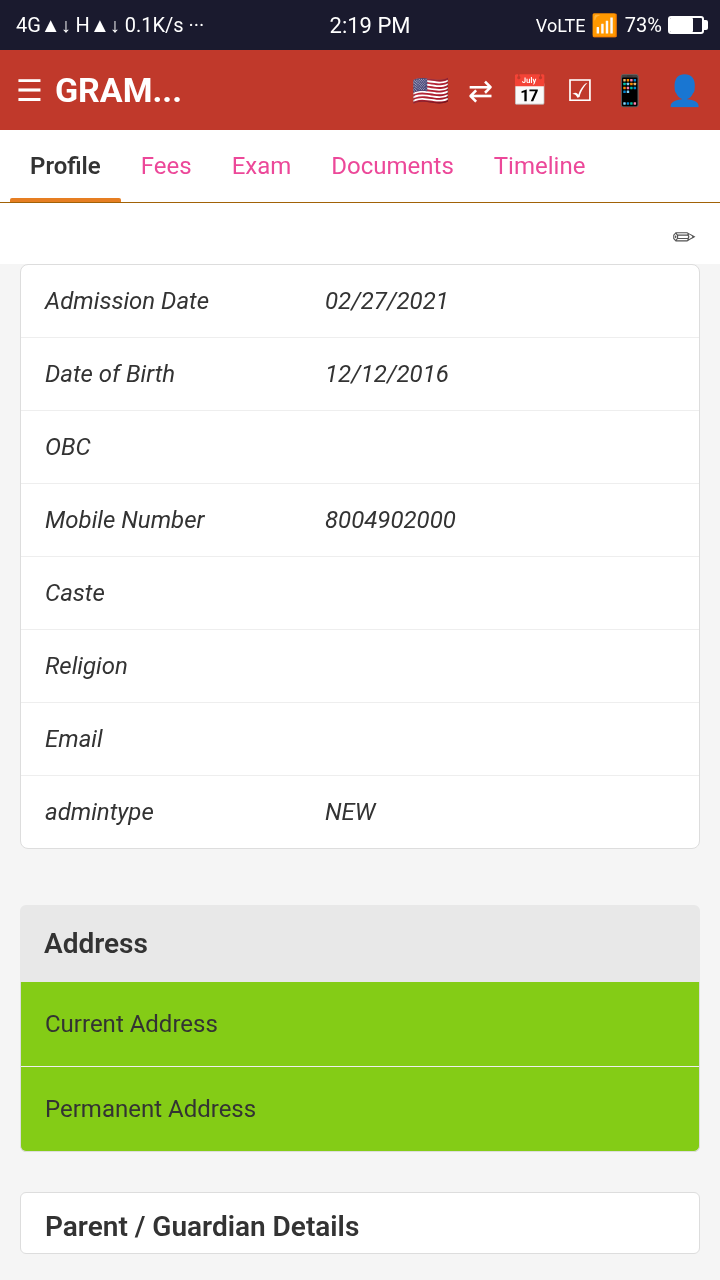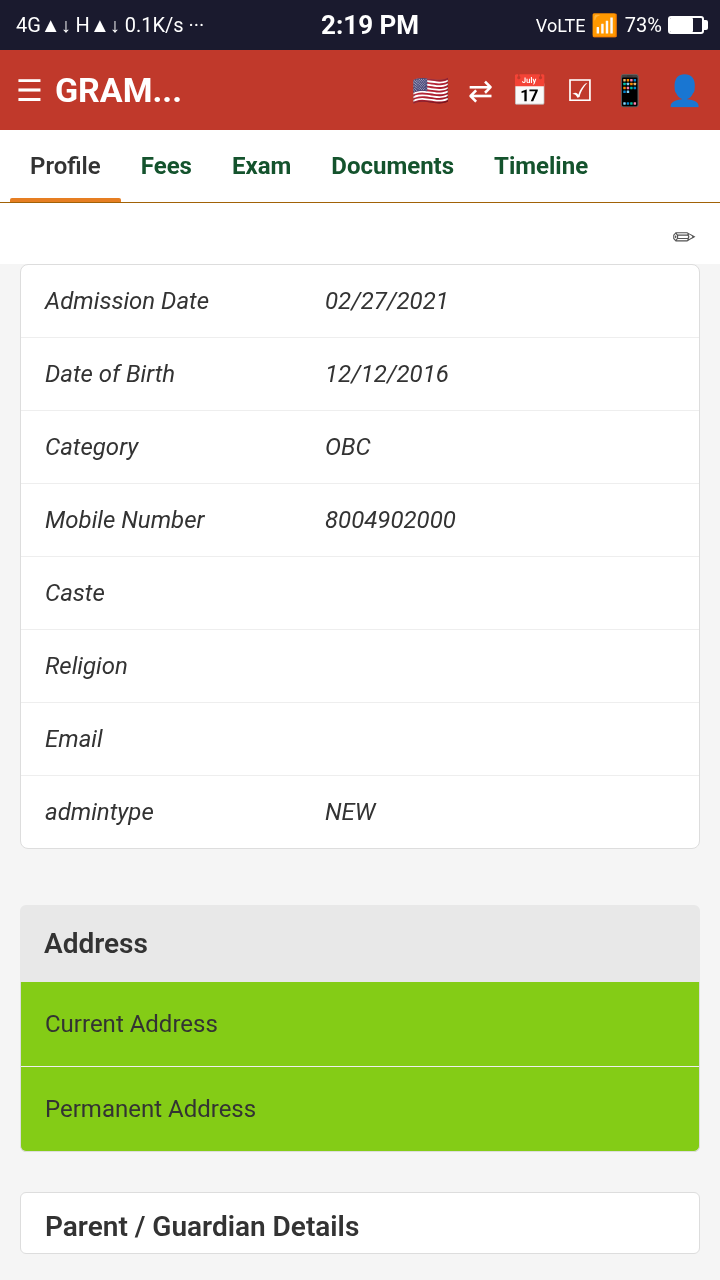--- a/index.html
+++ b/index.html
@@ -22,22 +22,22 @@
       padding: 21px 16px;
       font-size: 22px;
       height: 50px;
     }
     .status-left, .status-right {
       display: flex;
       align-items: center;
       gap: 6px;
     }
     .status-center {
-      font-size: 26px;
-      font-weight: 700;
+      font-size: 22px;
+      font-weight: 400;
     }
 
     
     .navbar {
       background: #c0392b;
       display: flex;
       align-items: center;
       padding: 0 16px;
       height: 80px;
       gap: 12px;
@@ -62,25 +62,24 @@
     
     .tabs {
       background: white;
       display: flex;
       border-bottom: 1px solid #a16207;
       padding: 0 10px;
     }
     .tab {
       padding: 22px 20px;
       font-size: 24px;
-      color: #14532d;
+      color: #ec4899;
       cursor: pointer;
       position: relative;
       white-space: nowrap;
-      font-weight: bold;
     }
     .tab.active {
       color: #333;
       font-weight: 600;
     }
     .tab.active::after {
       content: '';
       position: absolute;
       bottom: 0;
       left: 0;
@@ -272,21 +271,20 @@
     <span class="info-label">Admission Date</span>
     <span class="info-value">02/27/2021</span>
   </div>
 
   <div class="info-row">
     <span class="info-label">Date of Birth</span>
     <span class="info-value">12/12/2016</span>
   </div>
 
   <div class="info-row">
-    <span class="info-label">Category</span>
     <span class="info-value">OBC</span>
   </div>
 
   <div class="info-row">
     <span class="info-label">Mobile Number</span>
     <span class="info-value">8004902000</span>
   </div>
 
   <div class="info-row">
     <span class="info-label">Caste</span>

